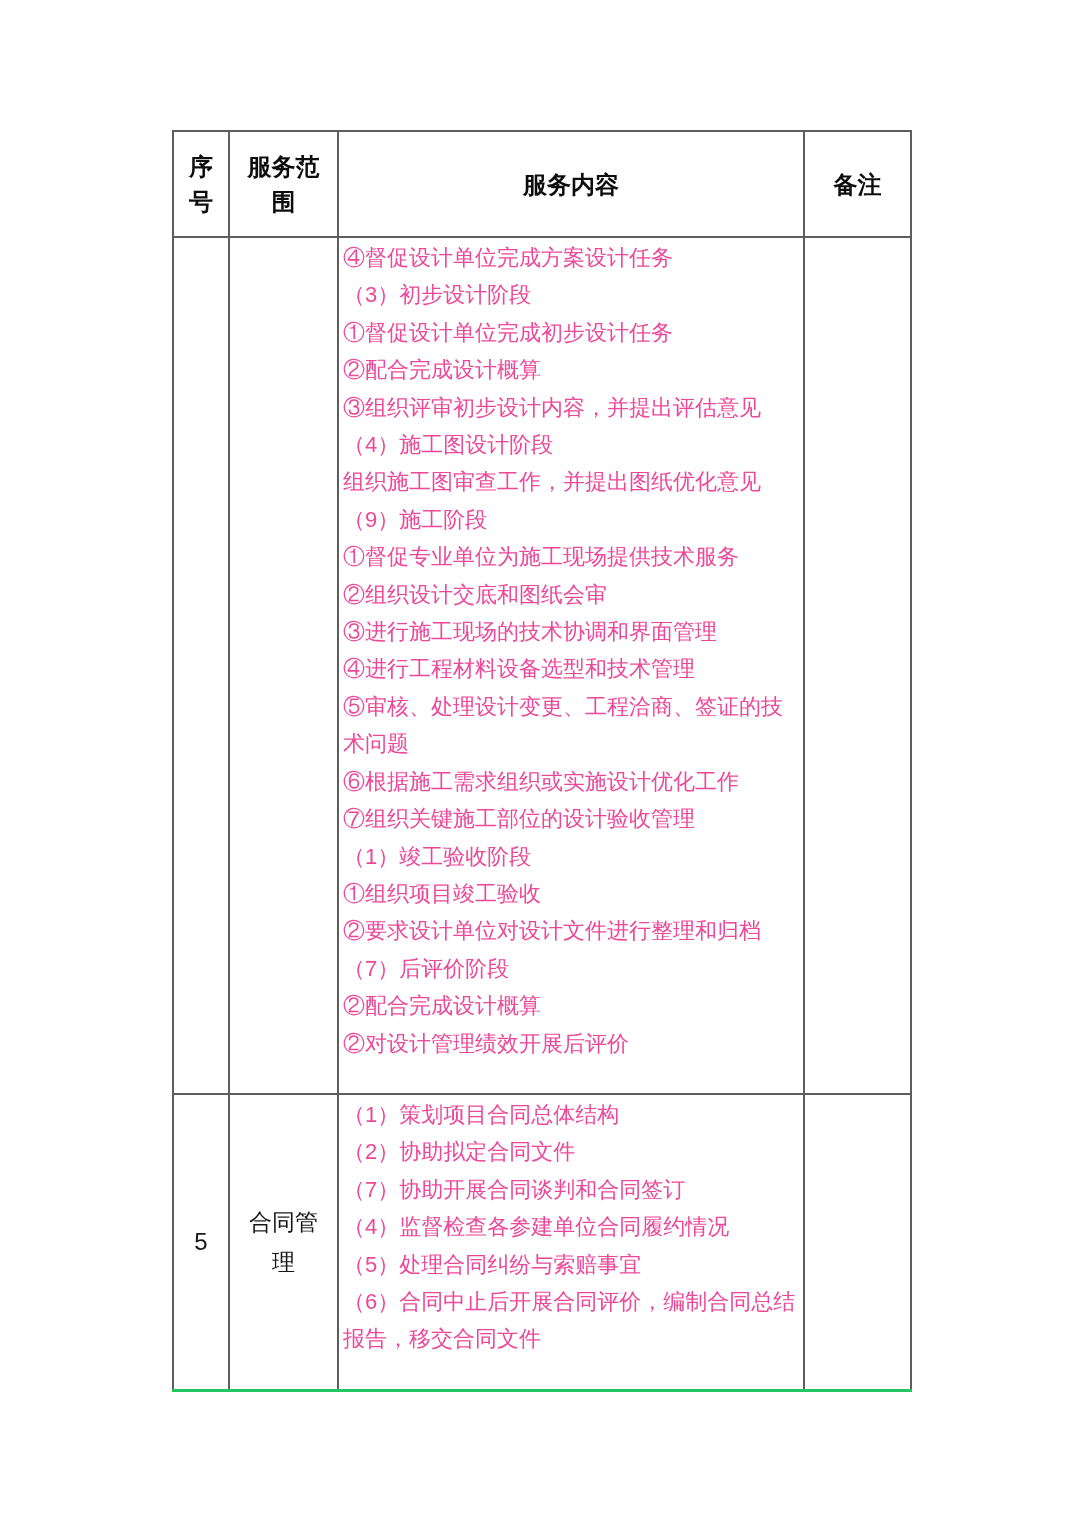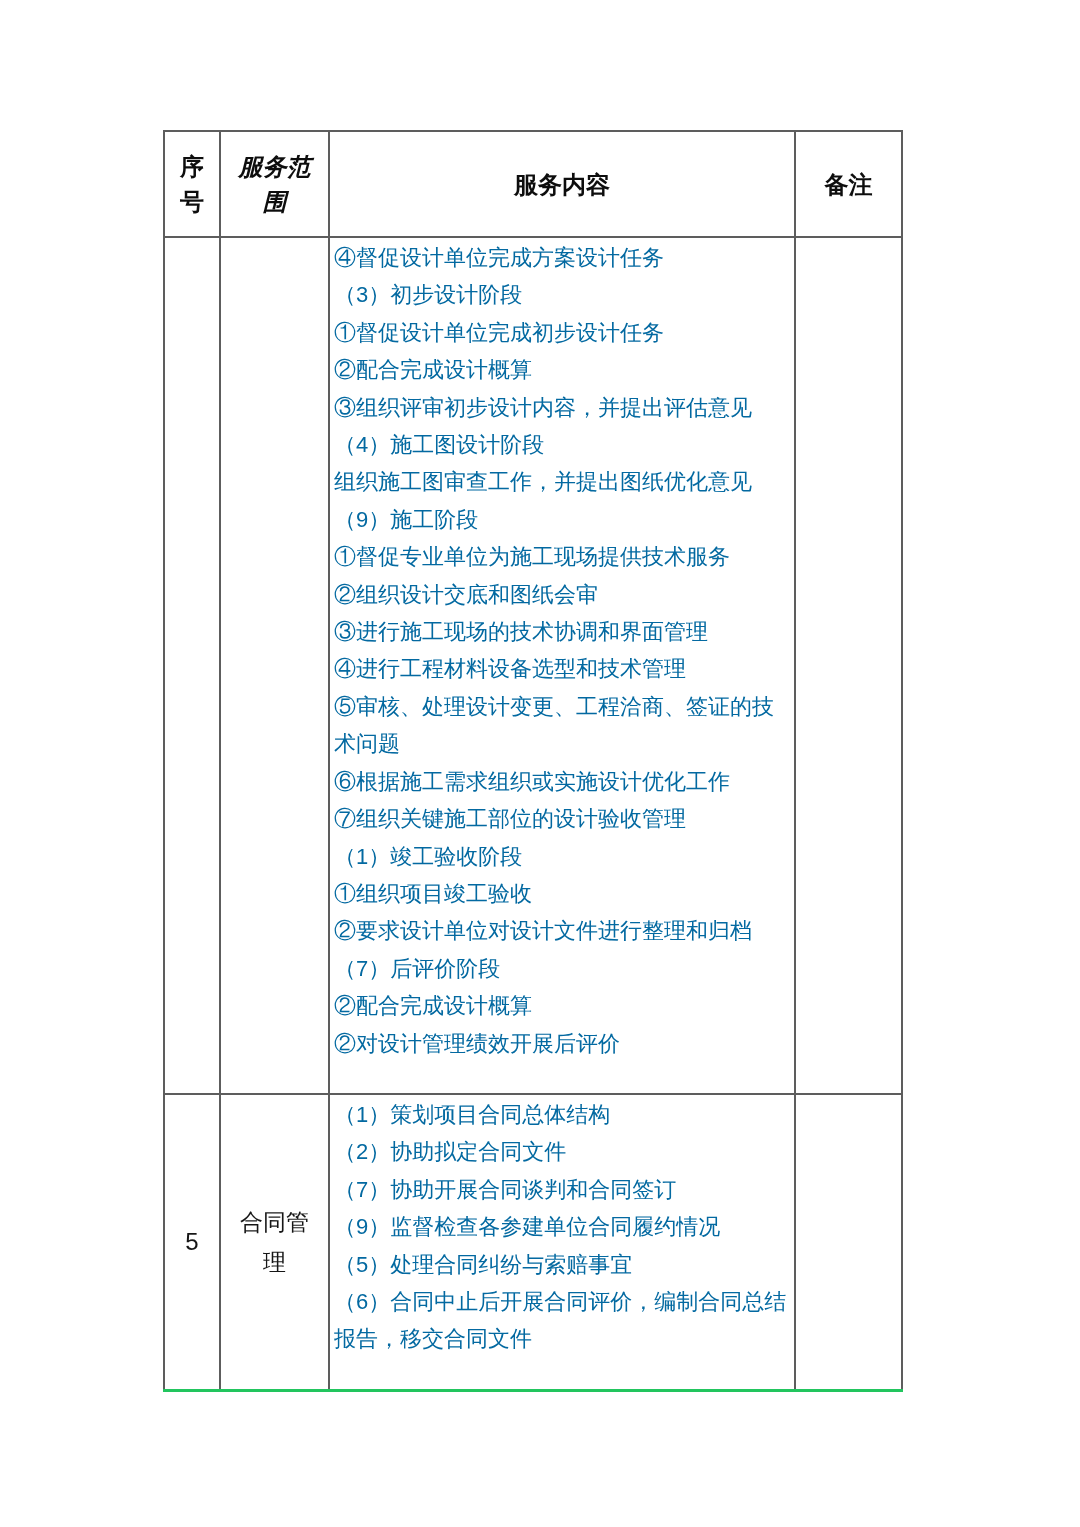--- a/index.html
+++ b/index.html
@@ -10,21 +10,21 @@
     width: 1080px;
     height: 1527px;
     background: #ffffff;
     font-family: "Liberation Sans", sans-serif;
     color: #161616;
     overflow: hidden;
   }
 
   table.service-table {
     position: absolute;
-    left: 163px;
+    left: 172px;
     top: 130px;
     width: 738px;
     border-collapse: collapse;
     table-layout: fixed;
   }
 
   .service-table th,
   .service-table td {
     border: 2px solid #5d5d5d;
     margin: 0;
@@ -40,21 +40,21 @@
     height: 72px;
     padding: 2px;
     font-size: 24px;
     font-weight: 700;
     text-align: center;
     vertical-align: middle;
     line-height: 35px;
     color: #0d0d0d;
   }
   th.col-no     { padding: 0 6px; }
-  th.col-scope  { padding: 16px 16px; font-style: italic; }   
+  th.col-scope  { padding: 16px 16px; }   
   th.col-remark { padding: 0 0; }
 
   
   .service-table td {
     vertical-align: middle;
     font-size: 22px;
   }
   td.cell-no {
     text-align: center;
     font-size: 24px;
@@ -71,21 +71,21 @@
   }
   td.cell-remark { }
 
   tr.row-a td { height: 823px; }
   tr.row-b td { height: 262px; }
 
   .lines .content-line {
     line-height: 37.4px;
     white-space: normal;
     word-break: break-all;
-    color: #0369a1;
+    color: #ec4899;
   }
 </style>
 </head>
 <body>
 
 <div class="page">
   <table class="service-table">
     <colgroup>
       <col style="width:56px">
       <col style="width:109px">
@@ -132,21 +132,21 @@
         <td class="cell-remark"></td>
       </tr>
       <tr class="row-b">
         <td class="cell-no">5</td>
         <td class="cell-scope">合同管理</td>
         <td class="cell-content">
           <div class="lines">
               <div class="content-line">（1）策划项目合同总体结构</div>
               <div class="content-line">（2）协助拟定合同文件</div>
               <div class="content-line">（7）协助开展合同谈判和合同签订</div>
-              <div class="content-line">（9）监督检查各参建单位合同履约情况</div>
+              <div class="content-line">（4）监督检查各参建单位合同履约情况</div>
               <div class="content-line">（5）处理合同纠纷与索赔事宜</div>
               <div class="content-line">（6）合同中止后开展合同评价，编制合同总结报告，移交合同文件</div>
             </div>
         </td>
         <td class="cell-remark"></td>
       </tr>
     </tbody>
   </table>
 </div>
 

